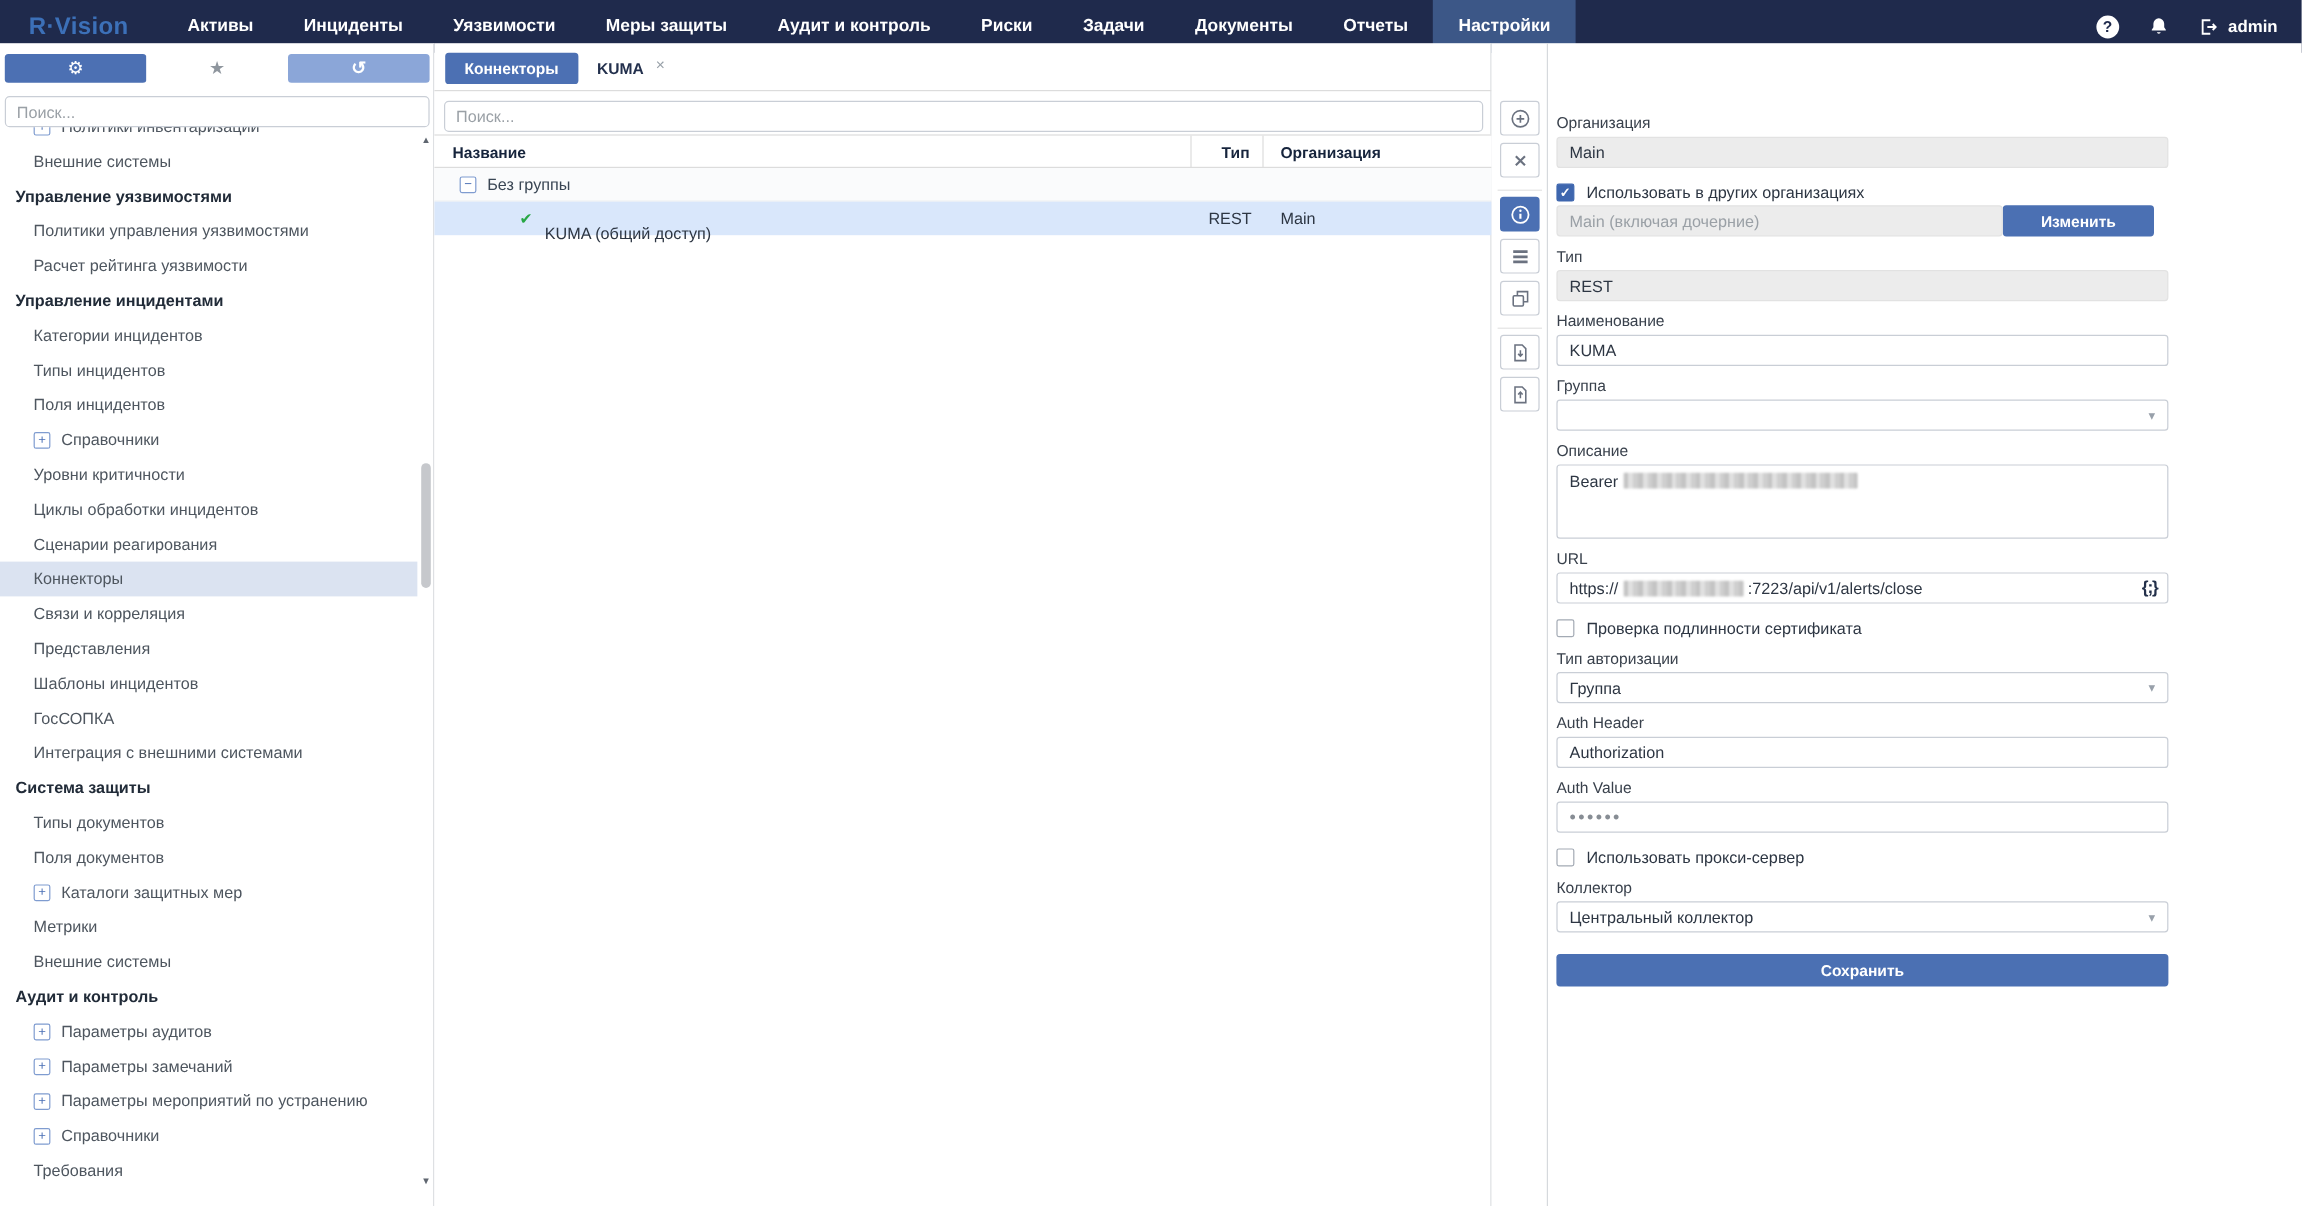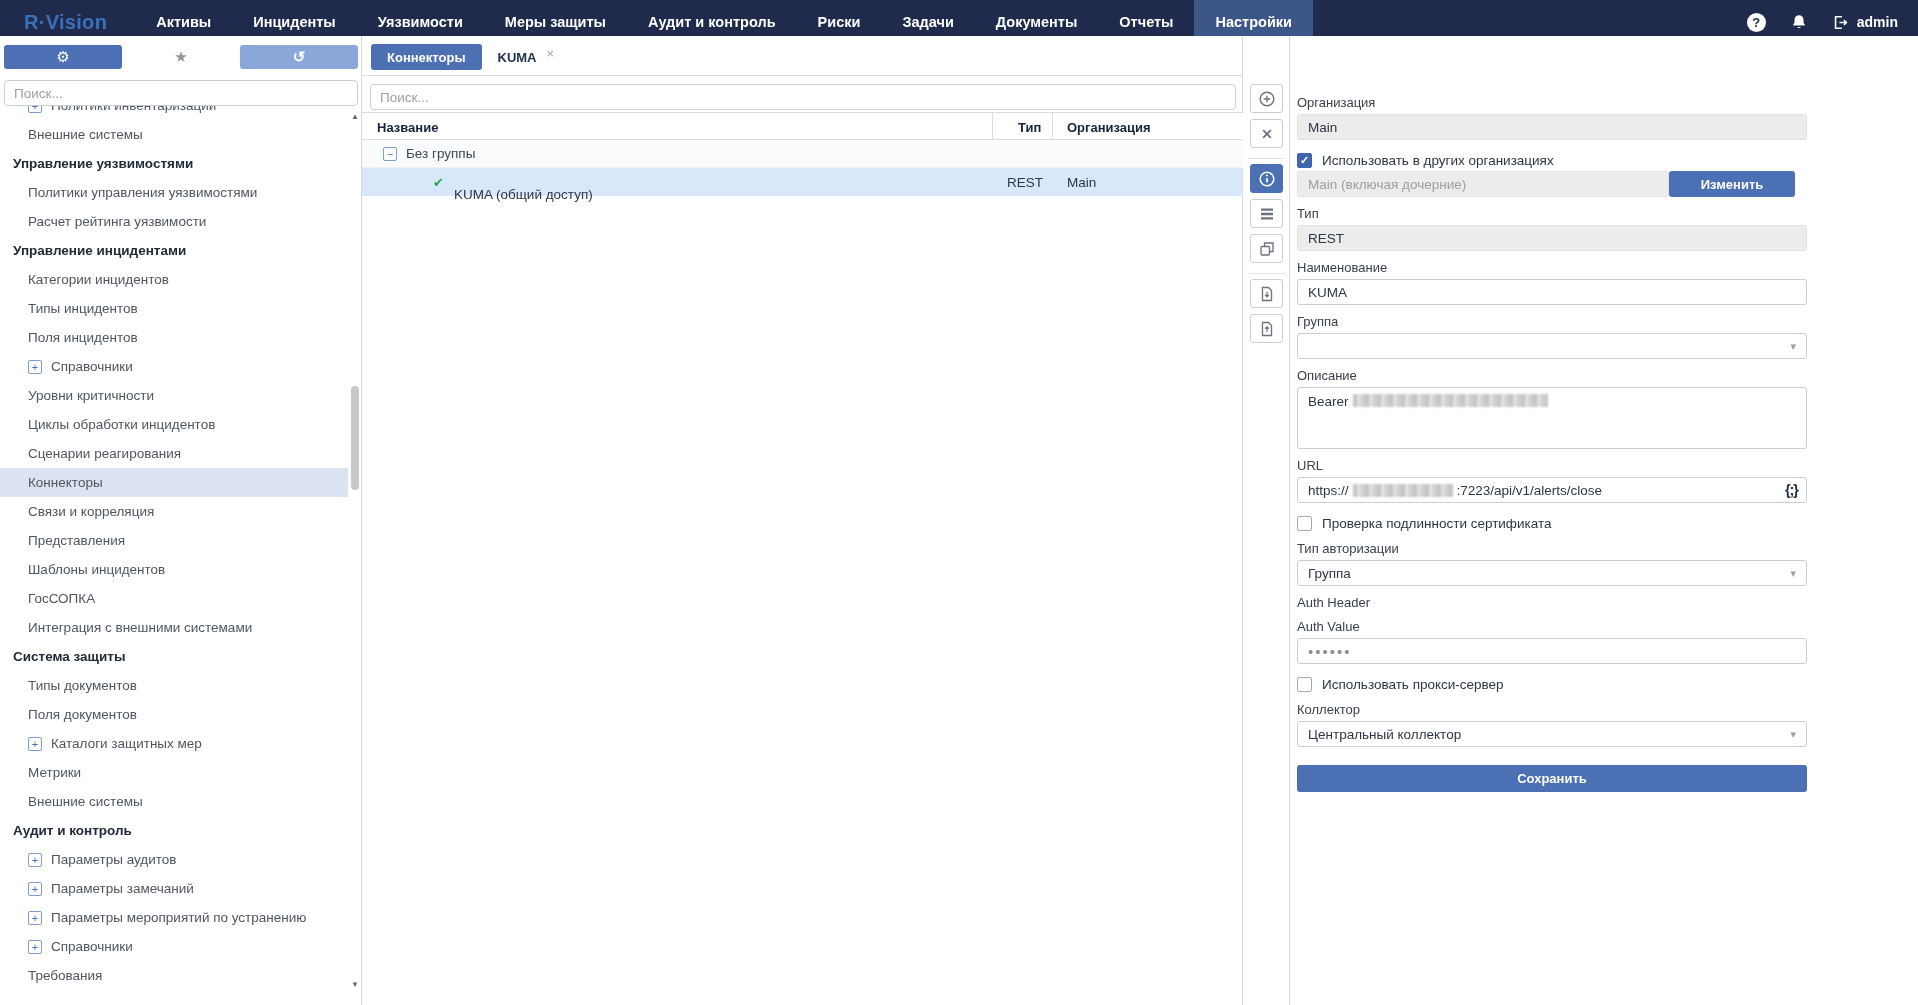--- a/index.html
+++ b/index.html
@@ -421,20 +421,23 @@
     <span class="cblabel">Проверка подлинности сертификата</span>
   </div>
 
   <div class="flabel">Тип авторизации</div>
   <div class="field">
     <span>Группа</span>
     <span class="caret">▾</span>
   </div>
 
   <div class="flabel">Auth Header</div>
+  <div class="field">
+    <span>Authorization</span>
+  </div>
 
   <div class="flabel">Auth Value</div>
   <div class="field">
     <span class="dots">••••••</span>
   </div>
 
   <div class="cbrow">
     <span class="cb"></span>
     <span class="cblabel">Использовать прокси-сервер</span>
   </div>

